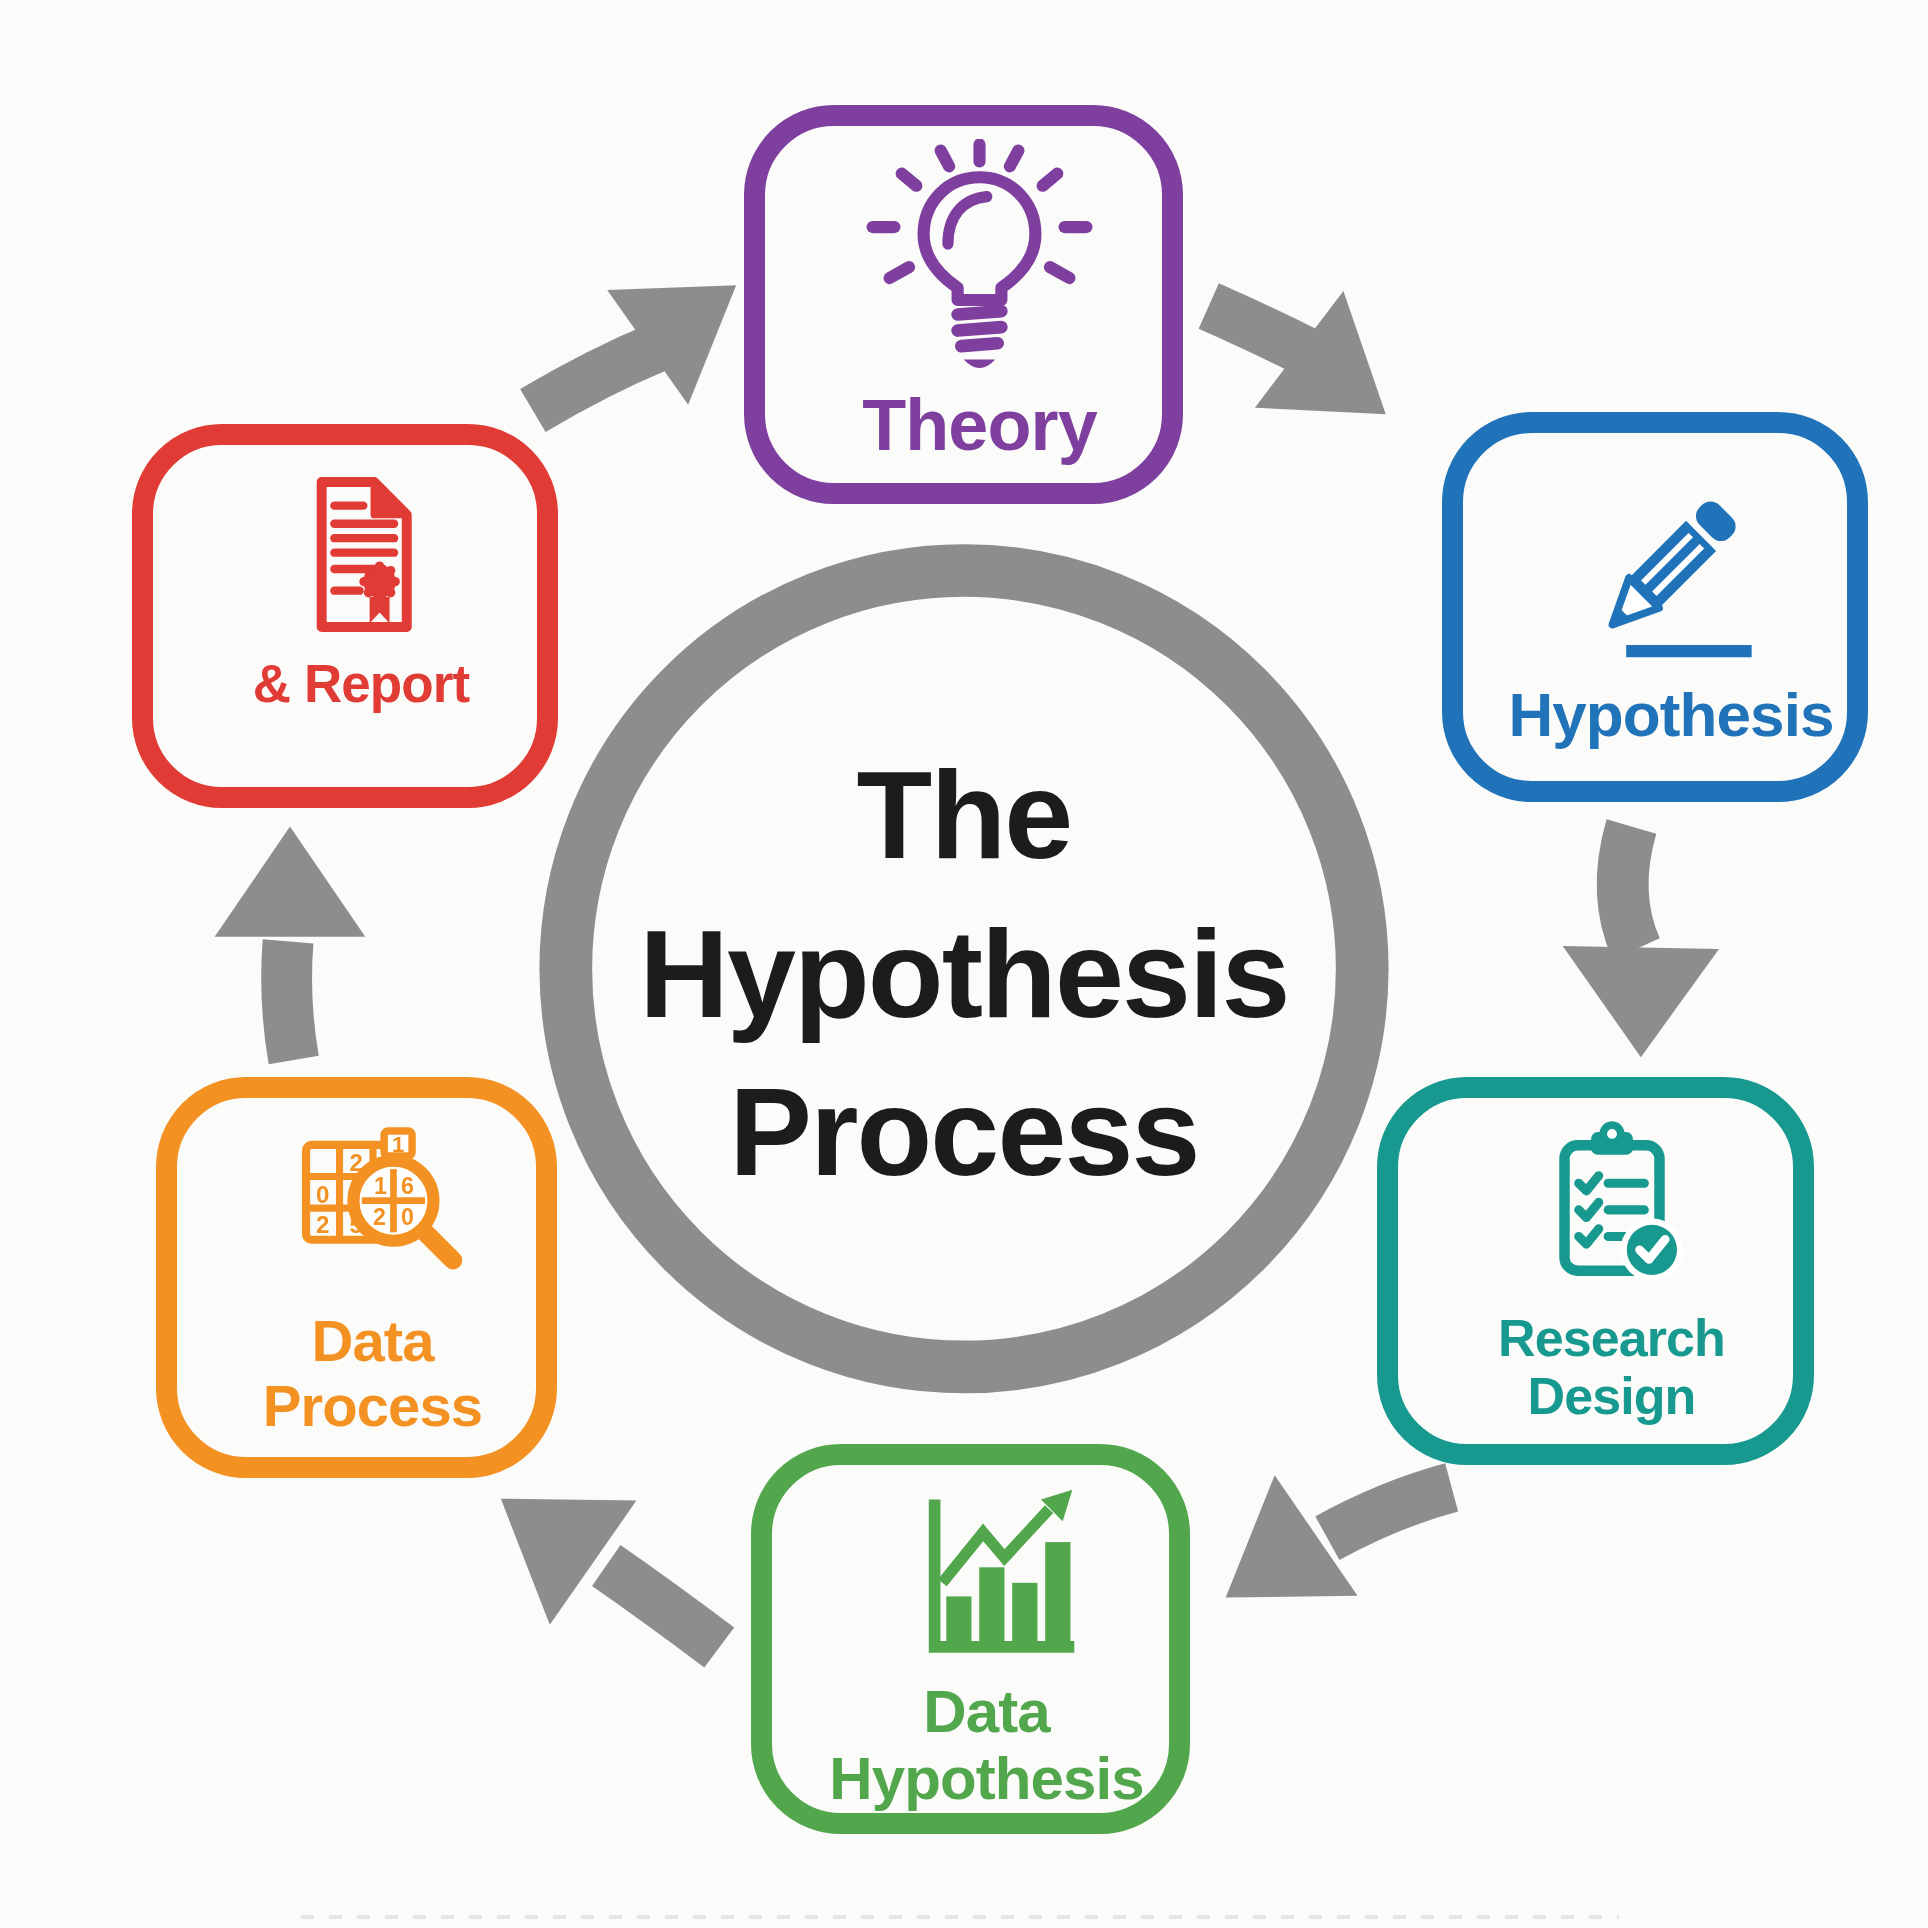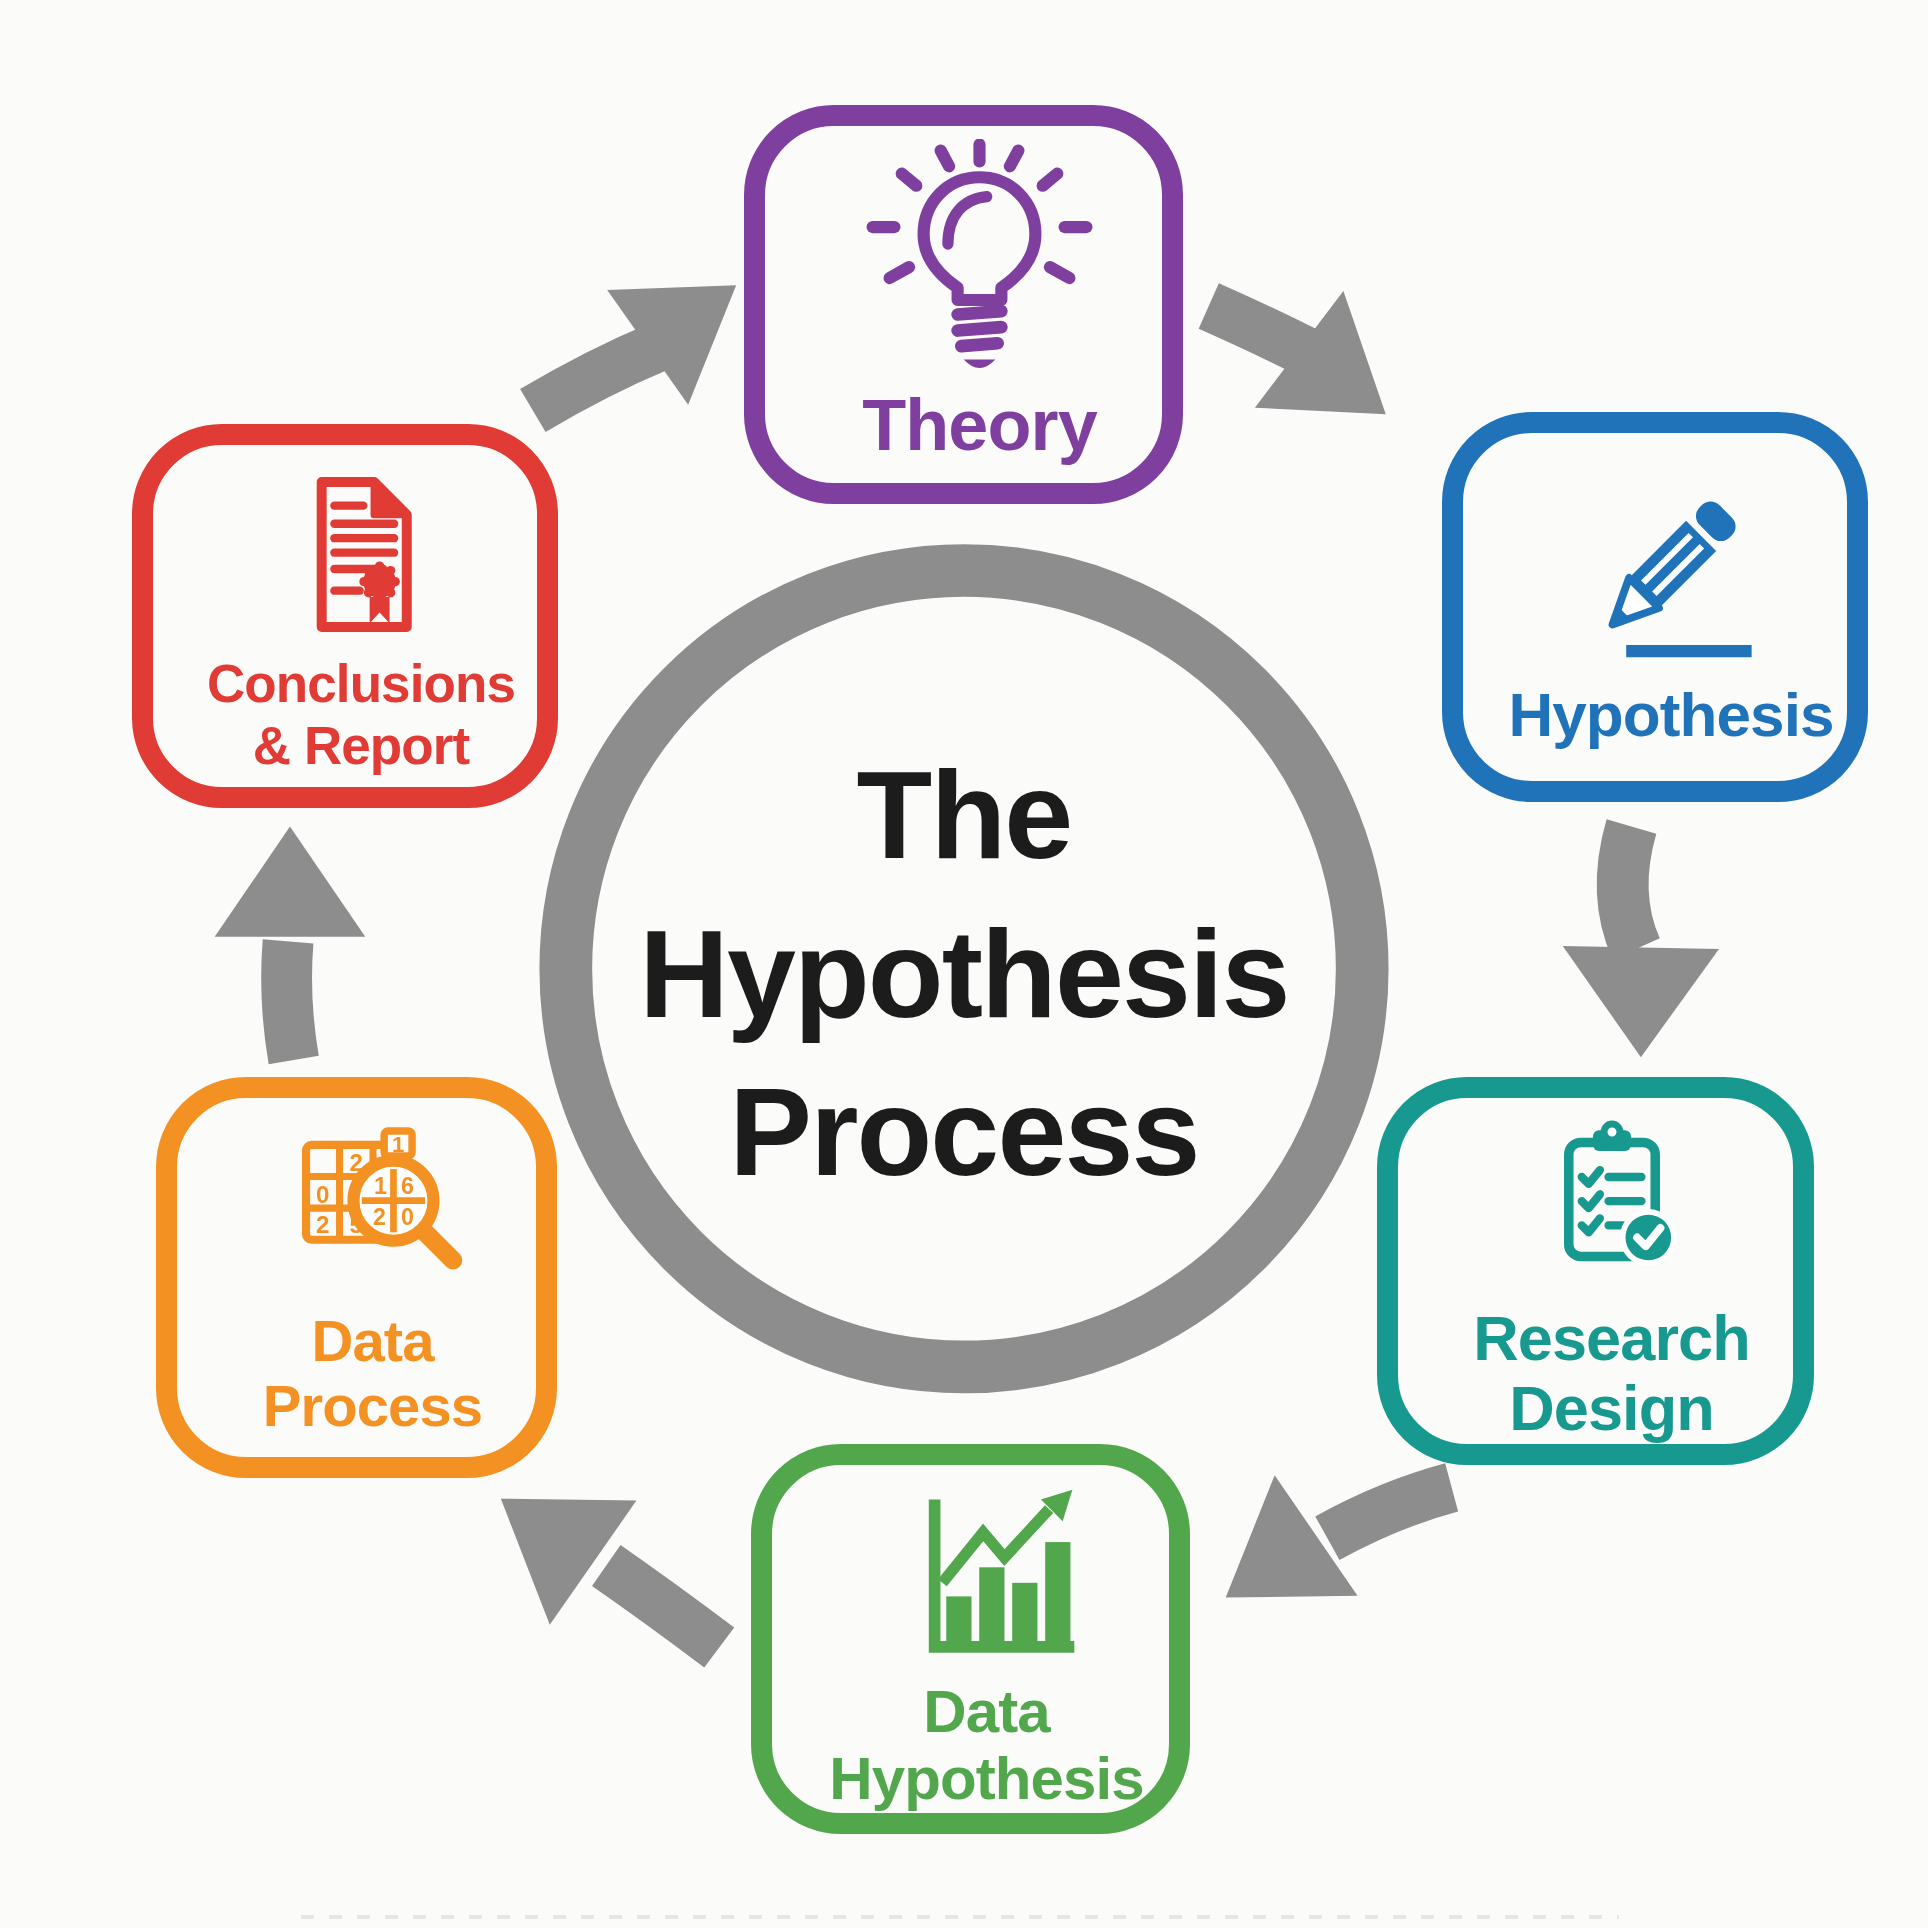--- a/index.html
+++ b/index.html
@@ -20,21 +20,21 @@
   .node{position:absolute;box-sizing:border-box;border-radius:90px;display:flex;flex-direction:column;align-items:center;background:transparent;padding-left:32px;}
   .node .label{font-weight:700;text-align:center;letter-spacing:-0.9px;}
 
   .node-theory{left:744px;top:105px;width:439px;height:399px;border:21.7px solid var(--purple);padding-top:13px;}
   .node-theory .label{color:var(--purple);font-size:72px;line-height:1.05;margin-top:0px;}
 
   .node-hypothesis{left:1442px;top:412px;width:426px;height:390px;border:21px solid var(--blue);padding-top:21px;}
   .node-hypothesis .label{color:var(--blue);font-size:62px;line-height:1.05;margin-top:3.8px;}
 
   .node-research{left:1377px;top:1077px;width:437px;height:388px;border:21px solid var(--teal);padding-top:15px;}
-  .node-research .label{color:var(--teal);font-size:63px;line-height:1.12;margin-top:17px;}
+  .node-research .label{color:var(--teal);font-size:52px;line-height:1.12;margin-top:6px;}
 
   .node-datacoll{left:751px;top:1444px;width:439px;height:390px;border:21px solid var(--green);padding-top:15px;}
   .node-datacoll .label{color:var(--green);font-size:60px;line-height:1.12;margin-top:3.8px;}
 
   .node-dataanalysis{left:156px;top:1077px;width:401px;height:401px;border:21px solid var(--orange);padding-top:19px;}
   .node-dataanalysis .label{color:var(--orange);font-size:58px;line-height:1.12;margin-top:5.6px;}
 
   .node-conclusions{left:132px;top:424px;width:426px;height:384px;border:21px solid var(--red);padding-top:17px;}
   .node-conclusions .label{color:var(--red);font-size:53px;line-height:1.18;margin-top:5.6px;}
 
@@ -230,20 +230,19 @@
         <circle cx="68.6" cy="65" r="2.6"></circle>
           <circle cx="66.1" cy="71.1" r="2.6"></circle>
         <circle cx="60" cy="73.6" r="2.6"></circle>
           <circle cx="53.9" cy="71.1" r="2.6"></circle>
         <circle cx="51.4" cy="65" r="2.6"></circle>
           <circle cx="53.9" cy="58.9" r="2.6"></circle>
         <polygon points="54.5,73.5 65.5,73.5 65.5,88 60,82 54.5,88"></polygon>
       </g>
     </svg>
     <div class="label">
-      <span>Conclusions</span>
       <span style="display:block">&amp; Report</span>
     </div>
   </div>
 
   <div class="scan-artifact"></div>
 </div>
 
 
 </body></html>

